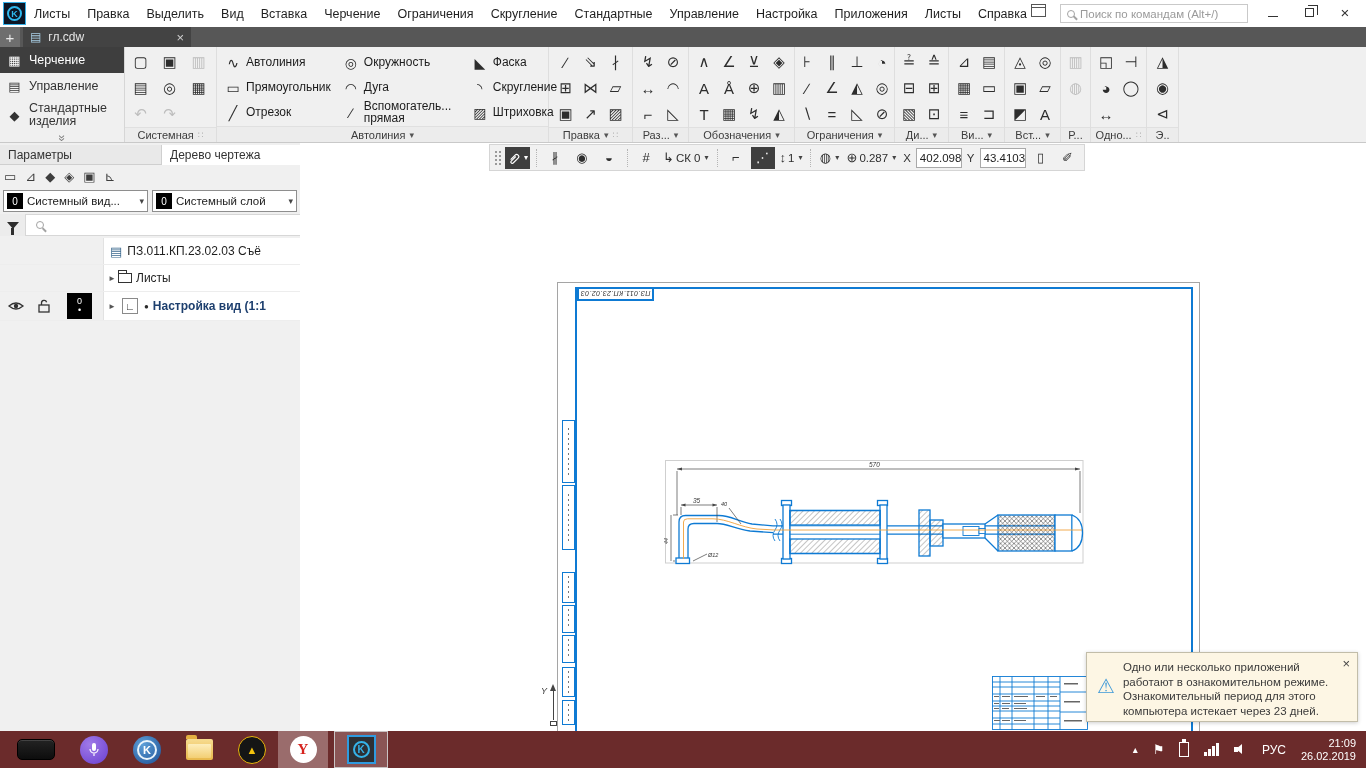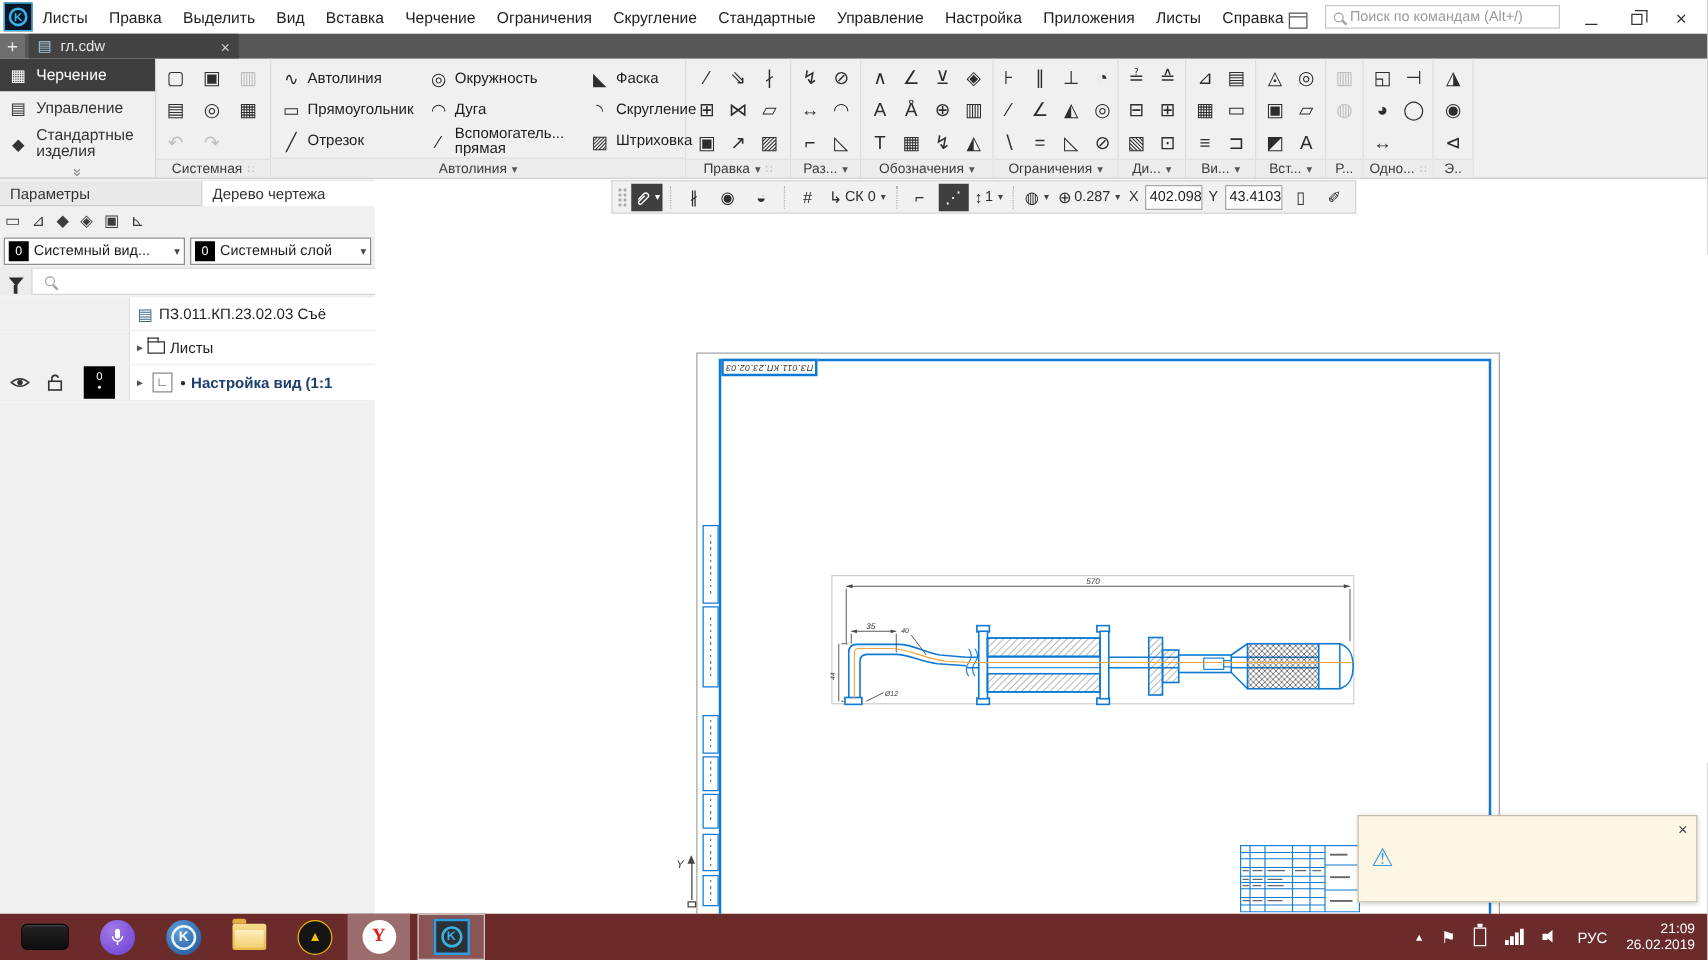--- a/index.html
+++ b/index.html
@@ -5,21 +5,21 @@
 *{margin:0;padding:0;box-sizing:border-box}
 body{font-family:"Liberation Sans",sans-serif;background:#888}
 .screen{position:relative;width:1366px;height:768px;background:#f0f0f0;overflow:hidden}
 
 
 .titlebar{position:absolute;left:0;top:0;width:1366px;height:27px;background:#fff;display:flex;align-items:center;z-index:20}
 .tlogo{width:23px;height:23px;margin:0 8px 0 3px;background:#0c1626;border:1px solid #35b0e8;display:flex;align-items:center;justify-content:center;flex:0 0 auto}
 .tlogo .ring{width:15px;height:15px;border:2px solid #2fb9ee;border-radius:50%;color:#2fb9ee;font-size:9px;font-weight:bold;display:flex;align-items:center;justify-content:center}
 .menus{display:flex;list-style:none;gap:17px;font-size:12.5px;color:#1f1f1f}
 .menus li{cursor:default}
-.tb-right{margin-left:auto;display:flex;align-items:flex-end;gap:14px;padding-right:10px}
+.tb-right{margin-left:auto;display:flex;align-items:flex-start;gap:14px;padding-right:10px}
 .winmode{width:15px;height:13px;border:1px solid #555;position:relative}
 .winmode::before{content:"";position:absolute;left:0;top:1.5px;width:100%;height:1.5px;background:#555}
 .searchbox{width:188px;height:19px;border:1px solid #c9c9c9;display:flex;align-items:center;gap:5px;padding:0 6px;color:#9a9a9a;font-size:11.5px}
 .mag{width:8px;height:8px;border:1.5px solid #a3a3a3;border-radius:50%;position:relative;flex:0 0 auto}
 .mag::after{content:"";position:absolute;width:5px;height:1.5px;background:#a3a3a3;transform:rotate(45deg);right:-4px;bottom:-2px}
 .wbtn{width:22px;height:16px;display:flex;align-items:center;justify-content:center;color:#333}
 .wmin{width:10px;height:1px;background:#333;align-self:flex-end;margin-bottom:3px}
 .wres{width:9px;height:9px;border:1px solid #333;position:relative}
 .wres::before{content:"";position:absolute;left:2px;top:-4px;width:9px;height:9px;border:1px solid #333;border-left:none;border-bottom:none}
 .wclose{font-size:15px;line-height:1}
@@ -680,20 +680,26 @@
           <rect x="72" y="15" width="14" height="1.5"></rect>
             <rect x="72" y="33" width="16" height="1.5"></rect>
             <rect x="72" y="52" width="18" height="1.5"></rect>
         </g>
       </svg>
     </div>
   </div>
 
   <div class="notif">
     <span class="nwarn">⚠</span>
+    <div class="ntext">
+      <div>Одно или несколько приложений</div>
+      <div>работают в ознакомительном режиме.</div>
+      <div>Ознакомительный период для этого</div>
+      <div>компьютера истекает через 23 дней.</div>
+    </div>
     <span class="nclose">×</span>
   </div>
 
   <div class="taskbar">
     <div class="startbtn"></div>
     <div class="tbi alice">
       <svg width="12" height="15" viewBox="0 0 12 15">
           <rect x="4" y="1" width="4" height="8" rx="2" fill="#fff"></rect>
           <path d="M2 7 a4 4 0 0 0 8 0" stroke="#fff" stroke-width="1.2" fill="none"></path>
           <line x1="6" y1="11.5" x2="6" y2="14" stroke="#fff" stroke-width="1.2"></line>

